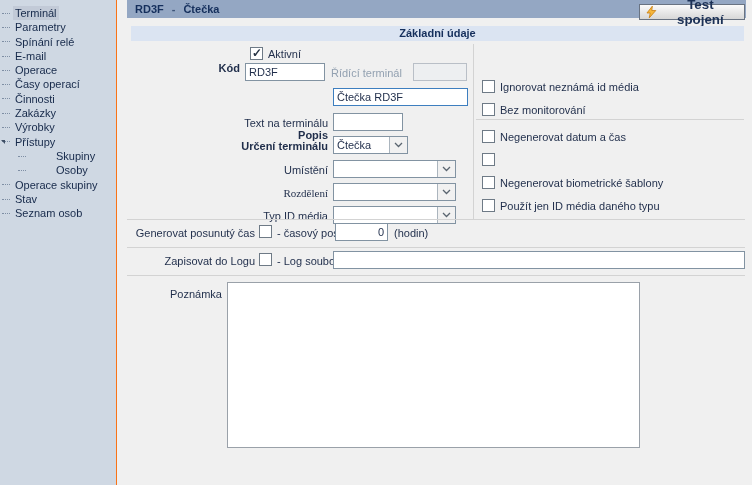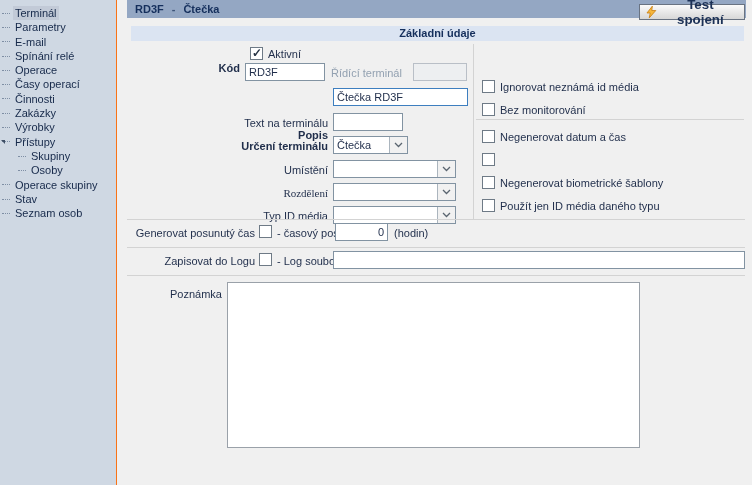--- a/index.html
+++ b/index.html
@@ -4,21 +4,21 @@
 <style>
   html,body{margin:0;padding:0;background:#ffffff;}
   .screen{position:relative;width:752px;height:485px;background:#f0f0f0;overflow:hidden;
           font-family:"Liberation Sans",sans-serif;font-size:11px;color:#1f2d4a;}
   
   .sidebar{position:absolute;left:0;top:0;width:117px;height:485px;background:#cfd8e3;
            border-right:1px solid #f97316;padding-top:6px;box-sizing:border-box;}
   .tree-item{height:14.3px;line-height:14.3px;display:flex;align-items:center;white-space:nowrap;
              color:#16294a;padding-left:2px;cursor:default;position:relative;}
   .tick{width:8px;height:0;border-top:1px dotted #7e8ea4;margin-right:3px;flex:none;}
-  .tree-item.child{padding-left:18px;}
+  .tree-item.child{padding-left:18px;gap:25px;}
   .tree-label{padding:0 2px;}
   .tree-item.selected .tree-label{background:#c2cad7;}
   .expand-icon{position:absolute;left:1px;top:5px;width:0;height:0;
                border-top:4px solid #3f4f66;border-left:4px solid transparent;}
   
   .header-bar{position:absolute;left:127px;top:0;width:619px;height:18px;background:#94a7c3;
               display:flex;align-items:center;padding-left:8px;box-sizing:border-box;}
   .header-bar .htxt{font-weight:bold;color:#152f5c;}
   .header-sep{margin:0 8px;font-weight:bold;color:#3d5579;}
   .test-btn{position:absolute;right:1px;top:4px;width:106px;height:16px;box-sizing:border-box;
@@ -59,25 +59,25 @@
     <div class="tree-item selected">
         <span class="tick"></span>
         <span class="tree-label">Terminál</span>
       </div>
     <div class="tree-item">
         <span class="tick"></span>
         <span class="tree-label">Parametry</span>
       </div>
     <div class="tree-item">
         <span class="tick"></span>
+        <span class="tree-label">Spínání relé</span>
+      </div>
+    <div class="tree-item">
+        <span class="tick"></span>
         <span class="tree-label">E-mail</span>
-      </div>
-    <div class="tree-item">
-        <span class="tick"></span>
-        <span class="tree-label">Spínání relé</span>
       </div>
     <div class="tree-item">
         <span class="tick"></span>
         <span class="tree-label">Operace</span>
       </div>
     <div class="tree-item">
         <span class="tick"></span>
         <span class="tree-label">Časy operací</span>
       </div>
     <div class="tree-item">

